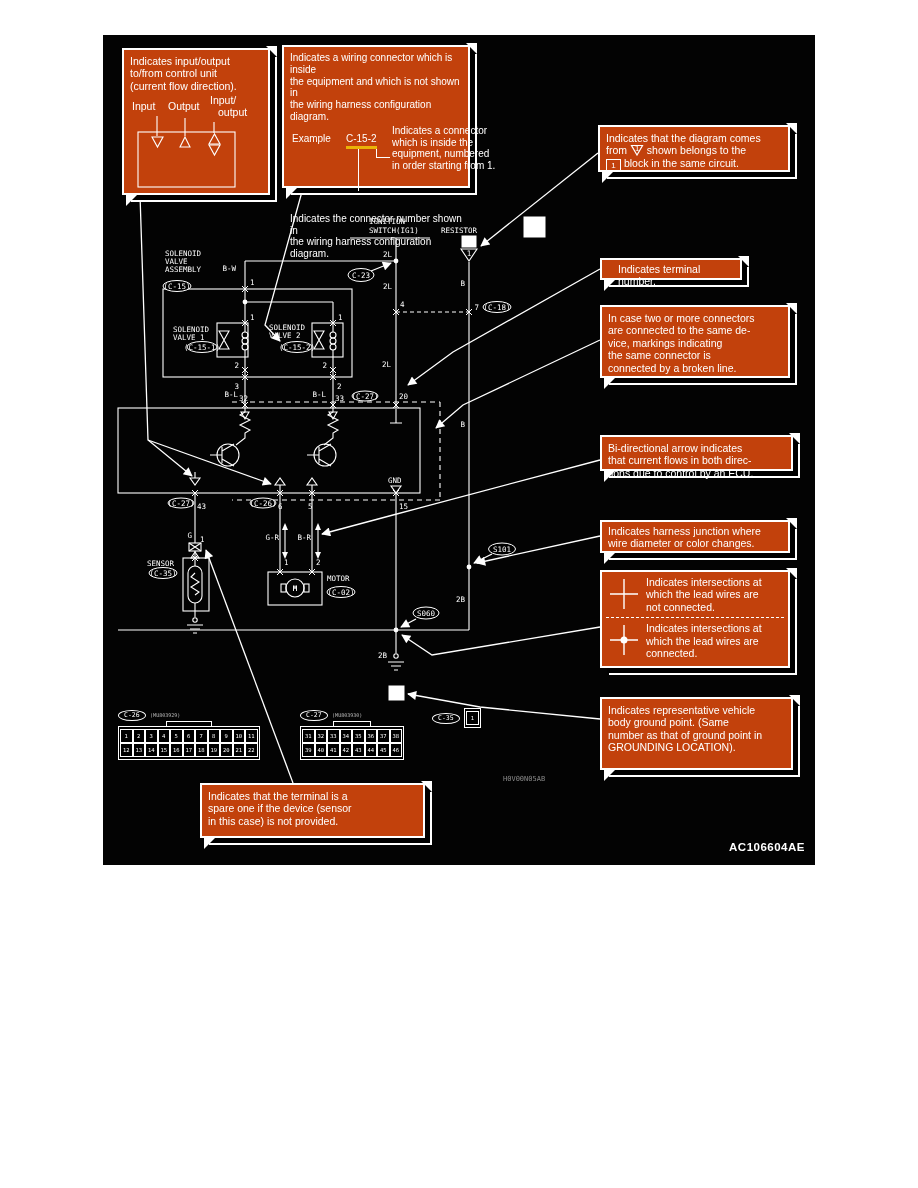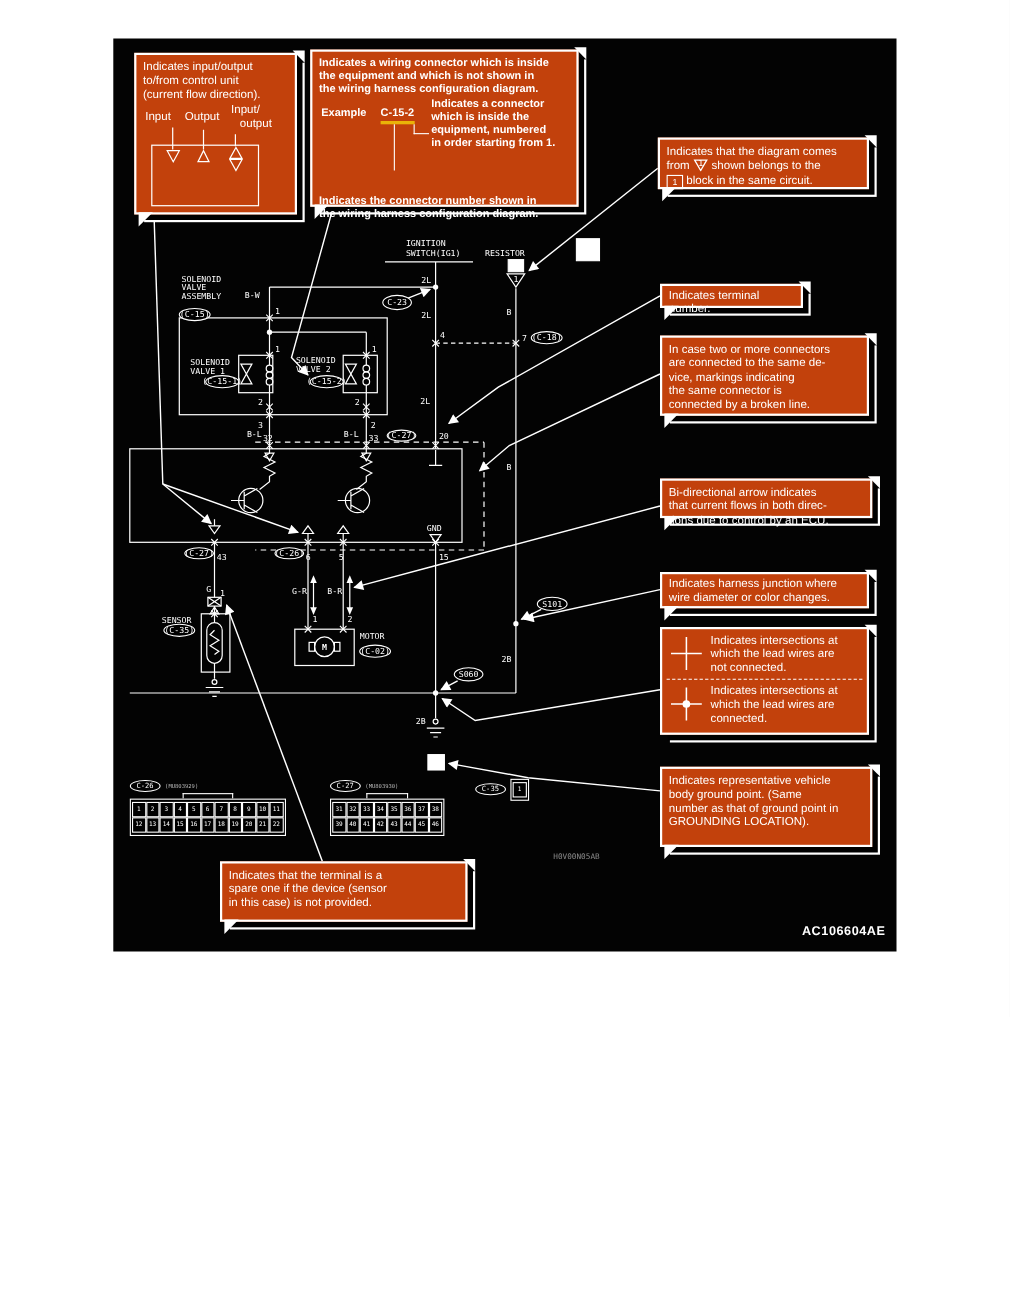--- a/index.html
+++ b/index.html
@@ -245,21 +245,21 @@
           <rect x="14" y="20" width="97" height="55"></rect>
           <path d="M33,4 V24 M61,6 V24 M90,10 V21"></path>
           <polygon points="28,25 39,25 33.5,35"></polygon>
           <polygon points="56,35 66,35 61,25"></polygon>
           <polygon points="85,32 96,32 90.5,22"></polygon>
           <polygon points="85,33 96,33 90.5,43"></polygon>
         </g>
       </svg>
     </div>
 
-    <div class="callout tail small" style="left:179px;top:10px;width:244px;height:143px;font-weight:bold;">
+    <div class="callout tail small" style="left:179px;top:10px;width:188px;height:143px;">
       <div class="ml">Indicates a wiring connector which is inside
 the equipment and which is not shown in
 the wiring harness configuration diagram.</div>
       <div style="position:relative;height:90px;">
         <span class="abs" style="left:2px;top:10px;">Example</span>
         <span class="abs code-underline" style="left:56px;top:10px;">C-15-2</span>
         <div class="wline" style="left:68px;top:26px;width:1px;height:42px;"></div>
         <div class="wline" style="left:86px;top:26px;width:1px;height:9px;"></div>
         <div class="wline" style="left:86px;top:34px;width:14px;height:1px;"></div>
         <div class="abs ml" style="left:102px;top:2px;width:128px;">Indicates a connector
@@ -280,21 +280,21 @@
           <text x="7" y="7" text-anchor="middle" font-size="4.5" fill="#fff">1</text>
         </svg>
         <span>shown belongs to the</span>
       </div>
       <div>
         <span class="inline-box">1</span>
         <span>block in the same circuit.</span>
       </div>
     </div>
 
-    <div class="callout tail" style="left:497px;top:223px;width:130px;height:22px;padding:3px 6px;">
+    <div class="callout tail" style="left:497px;top:223px;width:142px;height:22px;padding:3px 16px;">
       <div>Indicates terminal number.</div>
     </div>
 
     <div class="callout tail" style="left:497px;top:270px;width:190px;height:73px;">
       <div class="ml">In case two or more connectors
 are connected to the same de-
 vice, markings indicating
 the same connector is
 connected by a broken line.</div>
     </div>

